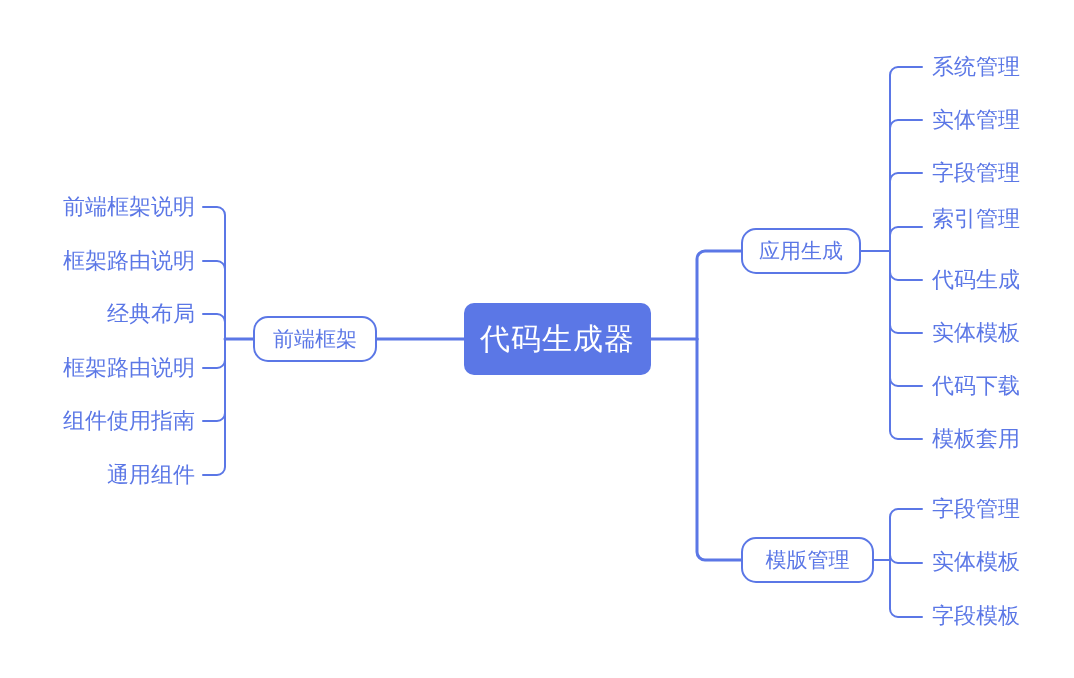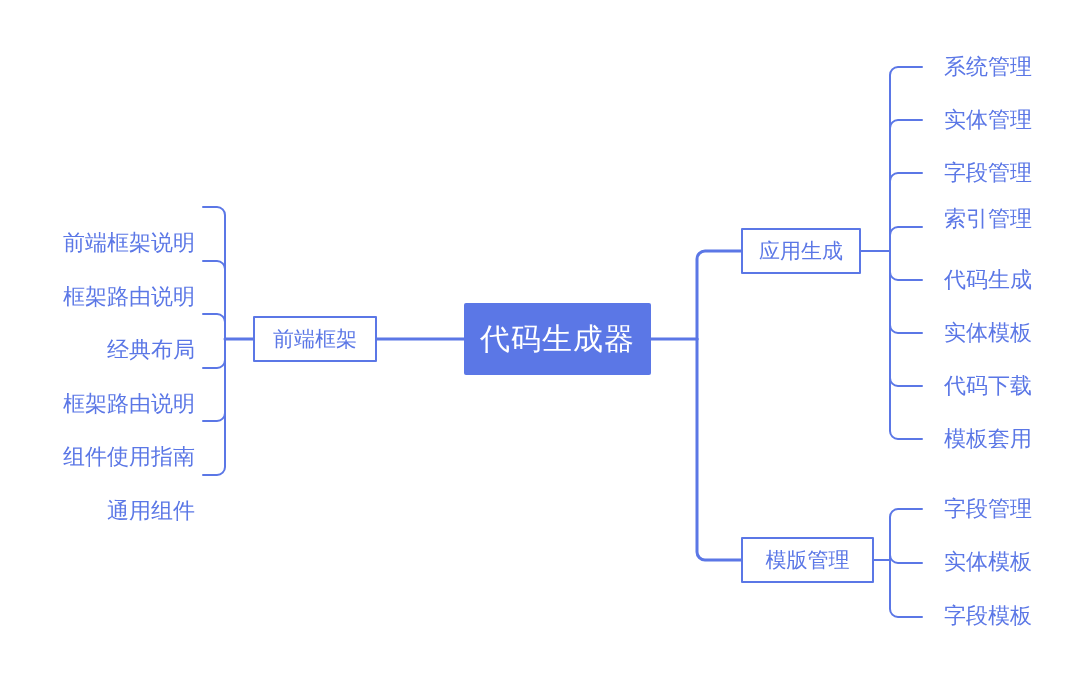--- a/index.html
+++ b/index.html
@@ -31,47 +31,47 @@
     white-space: nowrap;
     cursor: default;
   }
   .root-node {
     left: 464px;
     top: 303px;
     width: 187px;
     height: 72px;
     background: #5b77e6;
     color: #ffffff;
-    border-radius: 2px;
+    border-radius: 10px;
     font-size: 30px;
     letter-spacing: 1px;
   }
   .branch-node {
     width: 124px;
     height: 46px;
     background: #ffffff;
     border: 2px solid #5b77e6;
     color: #5b77e6;
-    border-radius: 1px;
+    border-radius: 15px;
     font-size: 21px;
   }
   .branch-frontend { left: 253px; top: 316px; }
   .branch-app      { left: 741px; top: 228px; width: 120px; }
   .branch-template { left: 741px; top: 537px; width: 133px; }
   .leaf {
     position: absolute;
     z-index: 1;
     color: #5b77e6;
     font-size: 22px;
     line-height: 30px;
     white-space: nowrap;
     cursor: default;
   }
-  .leaf-left  { right: 879px; text-align: right; margin-top: 36px; }
-  .leaf-right { left: 932px; margin-left: 12px; }
+  .leaf-left  { right: 879px; text-align: right; }
+  .leaf-right { left: 932px; }
 </style>
 </head>
 <body>
 
 <div class="canvas">
 
   <svg class="connectors" width="1074" height="678" viewBox="0 0 1074 678">
     <g fill="none" stroke="#5b77e6" stroke-linecap="round">
 
       <g stroke-width="2">

